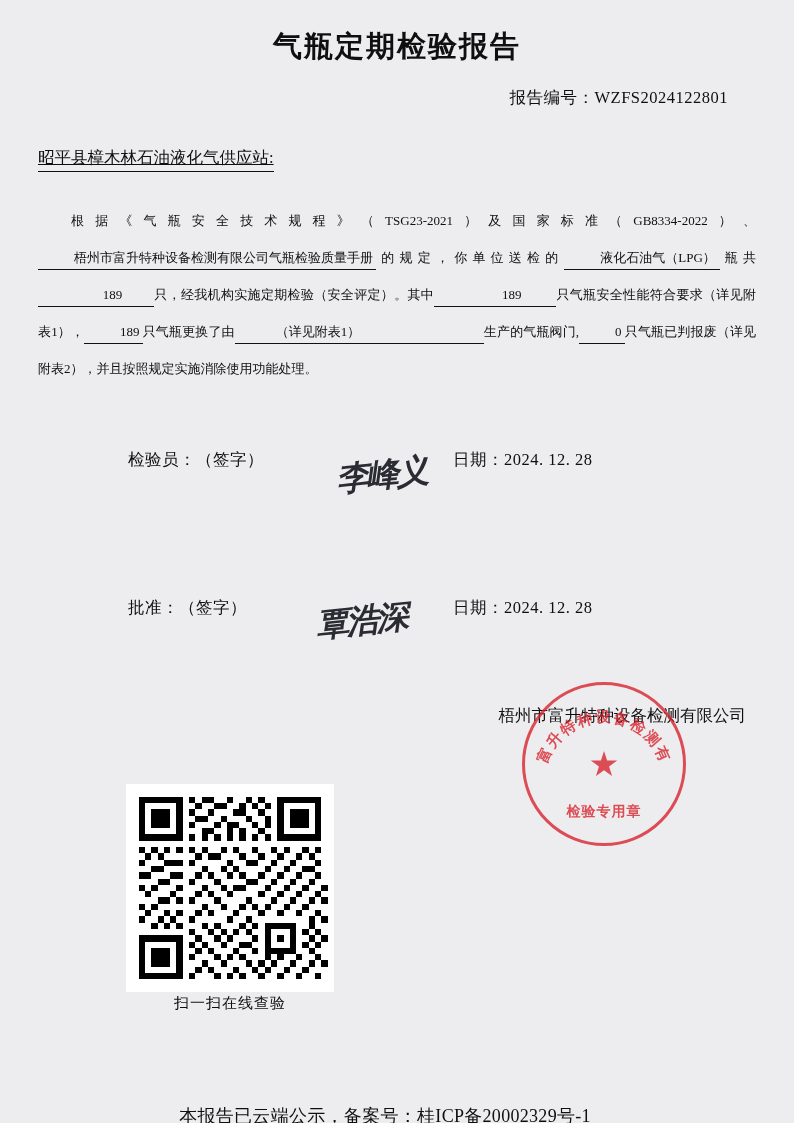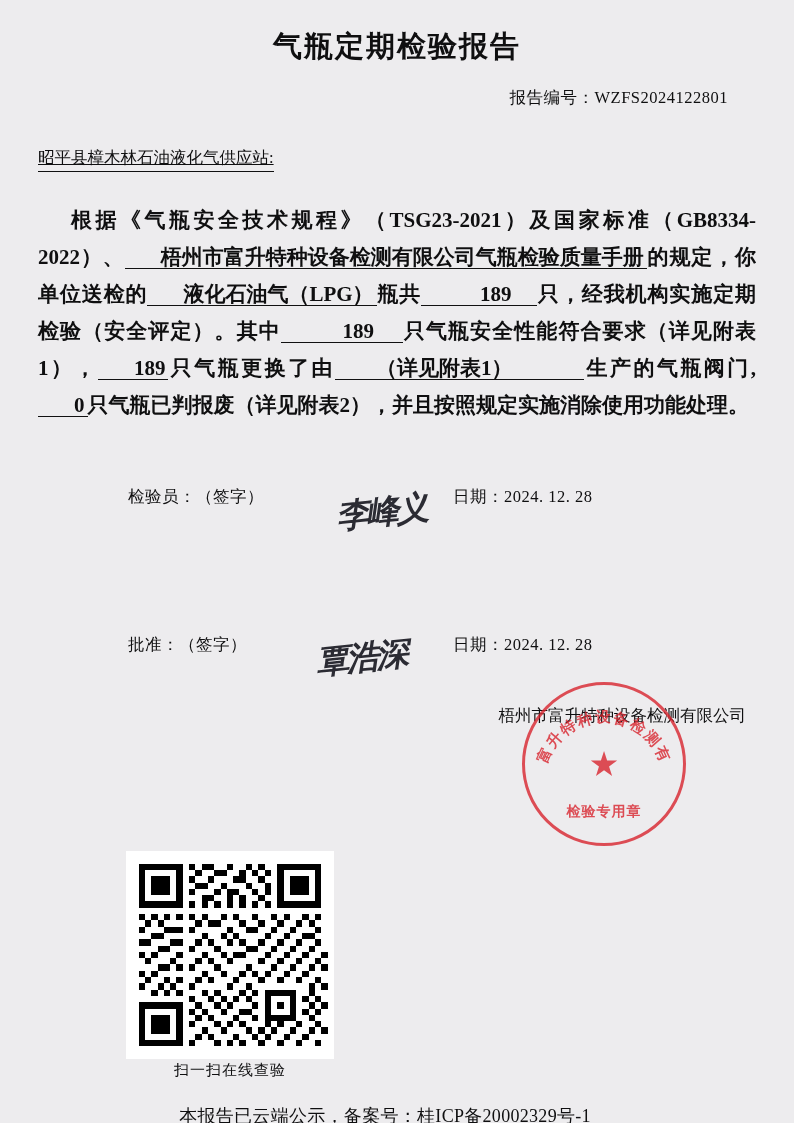--- a/index.html
+++ b/index.html
@@ -41,24 +41,23 @@
     margin-top: 38px;
     font-size: 16.5px;
     display: inline-block;
     border-bottom: 1.2px solid #111;
     padding-bottom: 2px;
     margin-left: 0px;
     text-decoration: underline;
   }
   .body-text {
     margin-top: 30px;
-    font-size: 21px;
+    font-size: 13px;
     line-height: 37px;
     text-align: justify;
-    font-weight: bold;
   }
   .body-text p {
     margin: 0;
   }
   .indent {
     text-indent: 33px;
   }
   .fill {
     display: inline-block;
     border-bottom: 1.2px solid #111;
@@ -176,21 +175,21 @@
     color: #d8202a;
     font-size: 14px;
     font-weight: bold;
     font-family: "Liberation Sans", sans-serif;
     letter-spacing: 1px;
   }
 
   .qr-wrap {
     position: absolute;
     left: 126px;
-    top: 824px;
+    top: 757px;
     width: 208px;
     text-align: center;
   }
   .qr {
     width: 208px;
     height: 208px;
     background: #fff;
     padding: 0;
     box-sizing: border-box;
     display: block;

